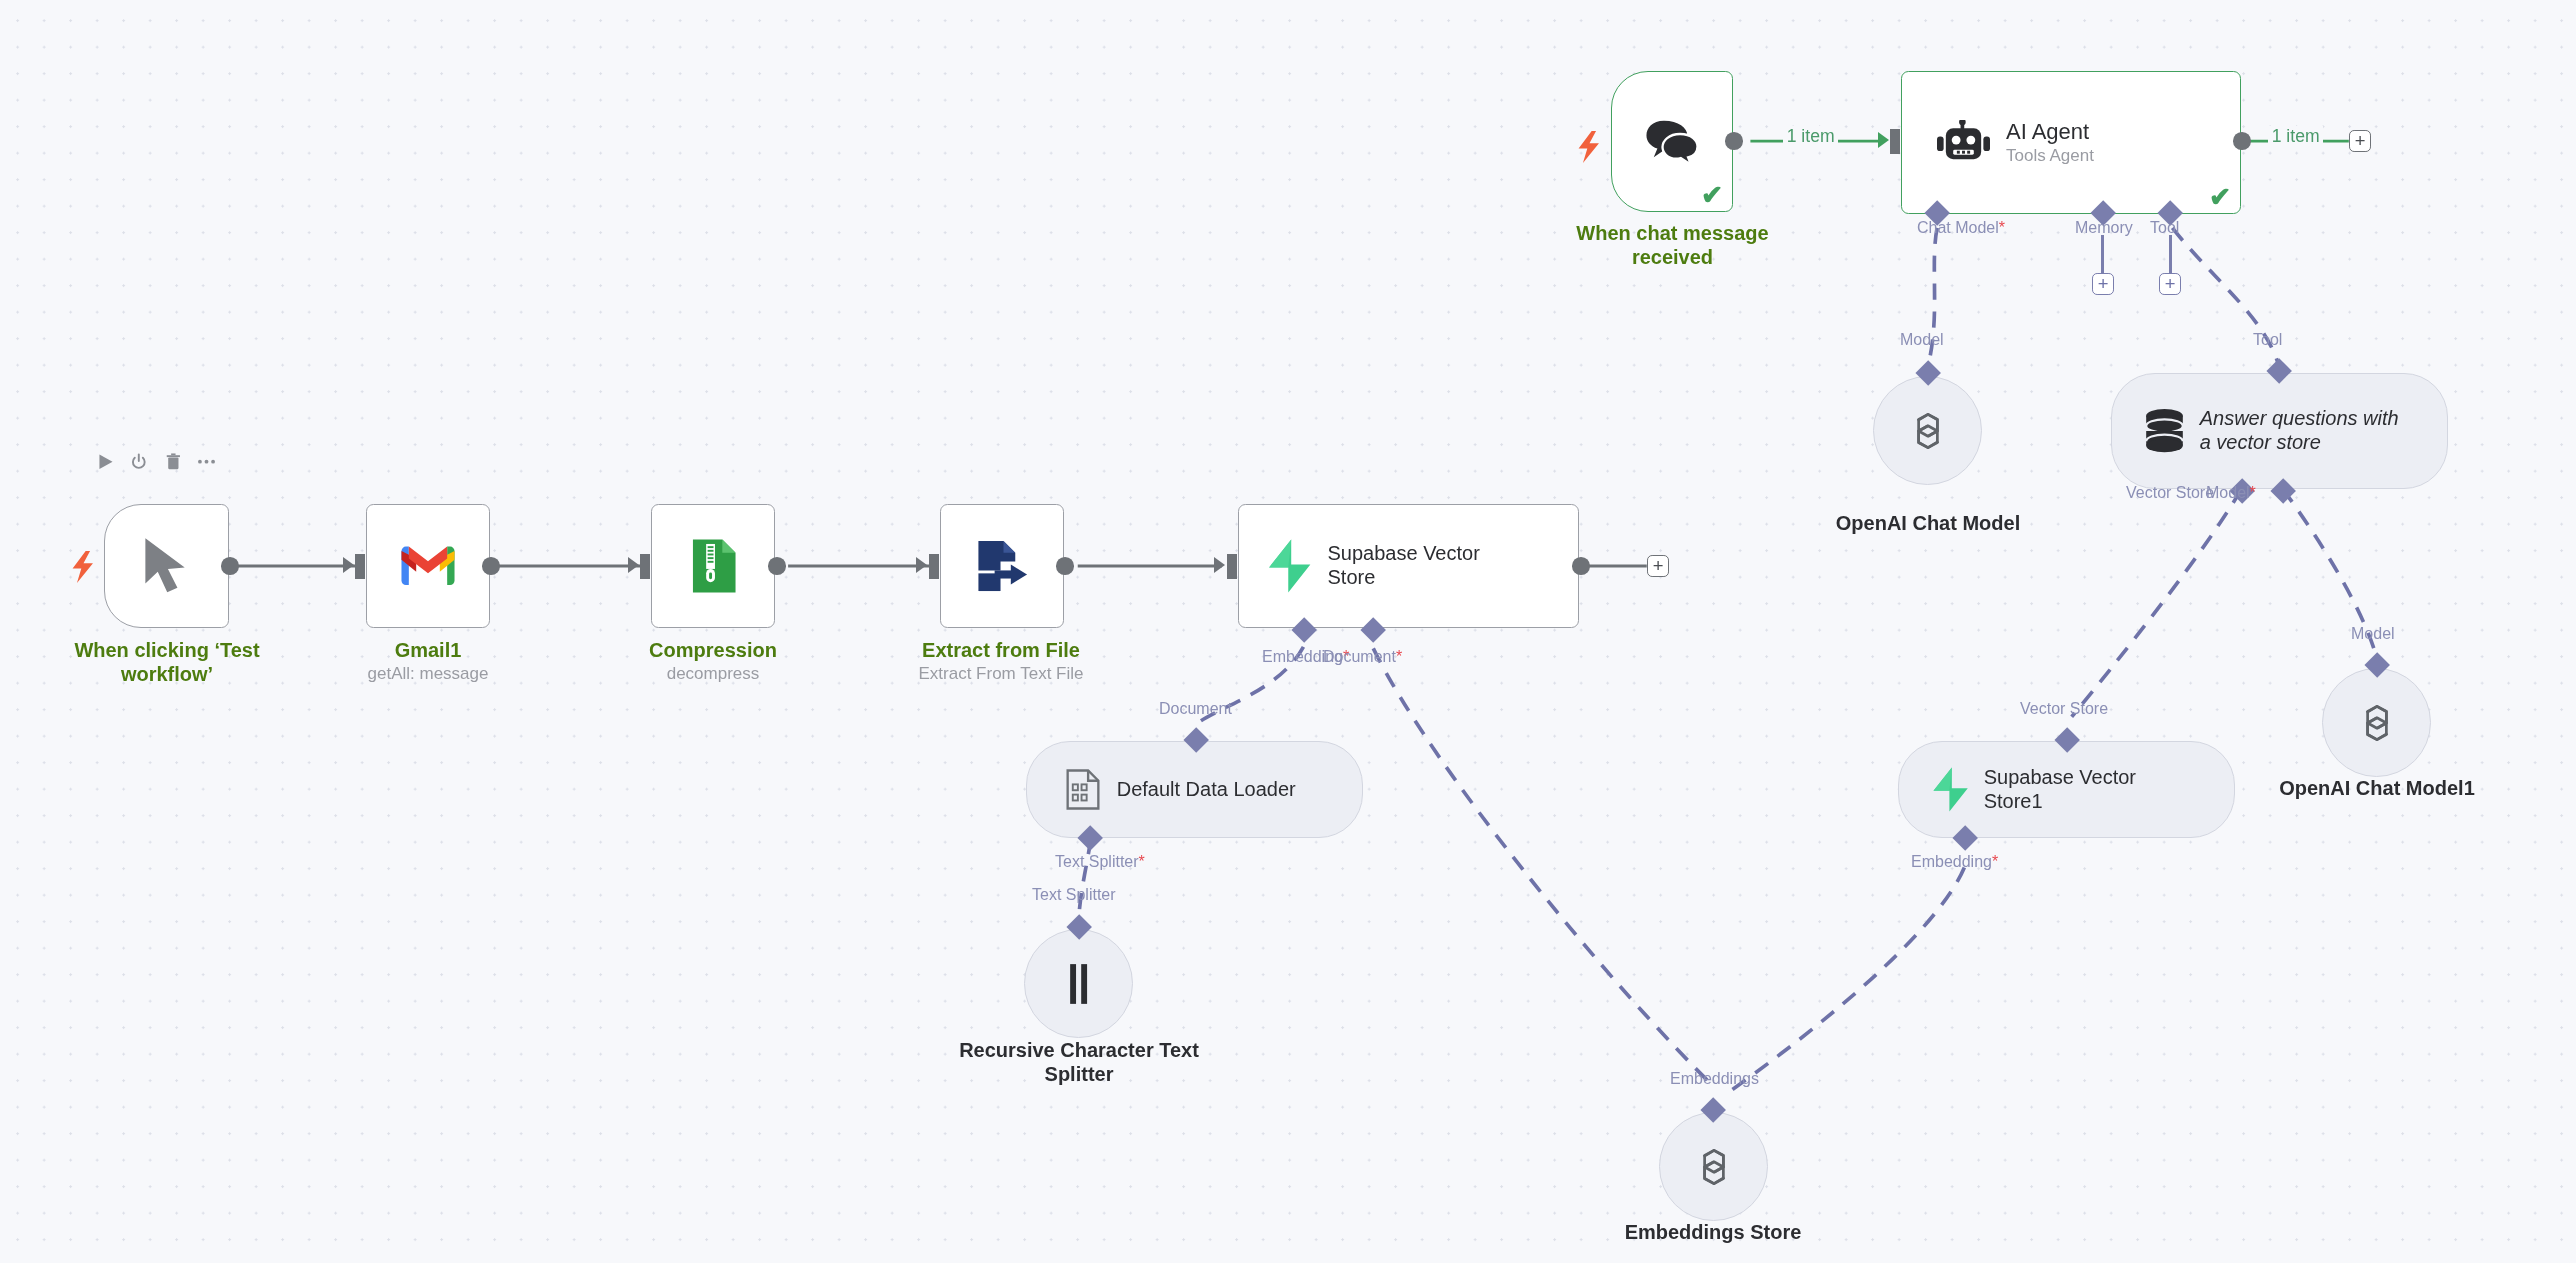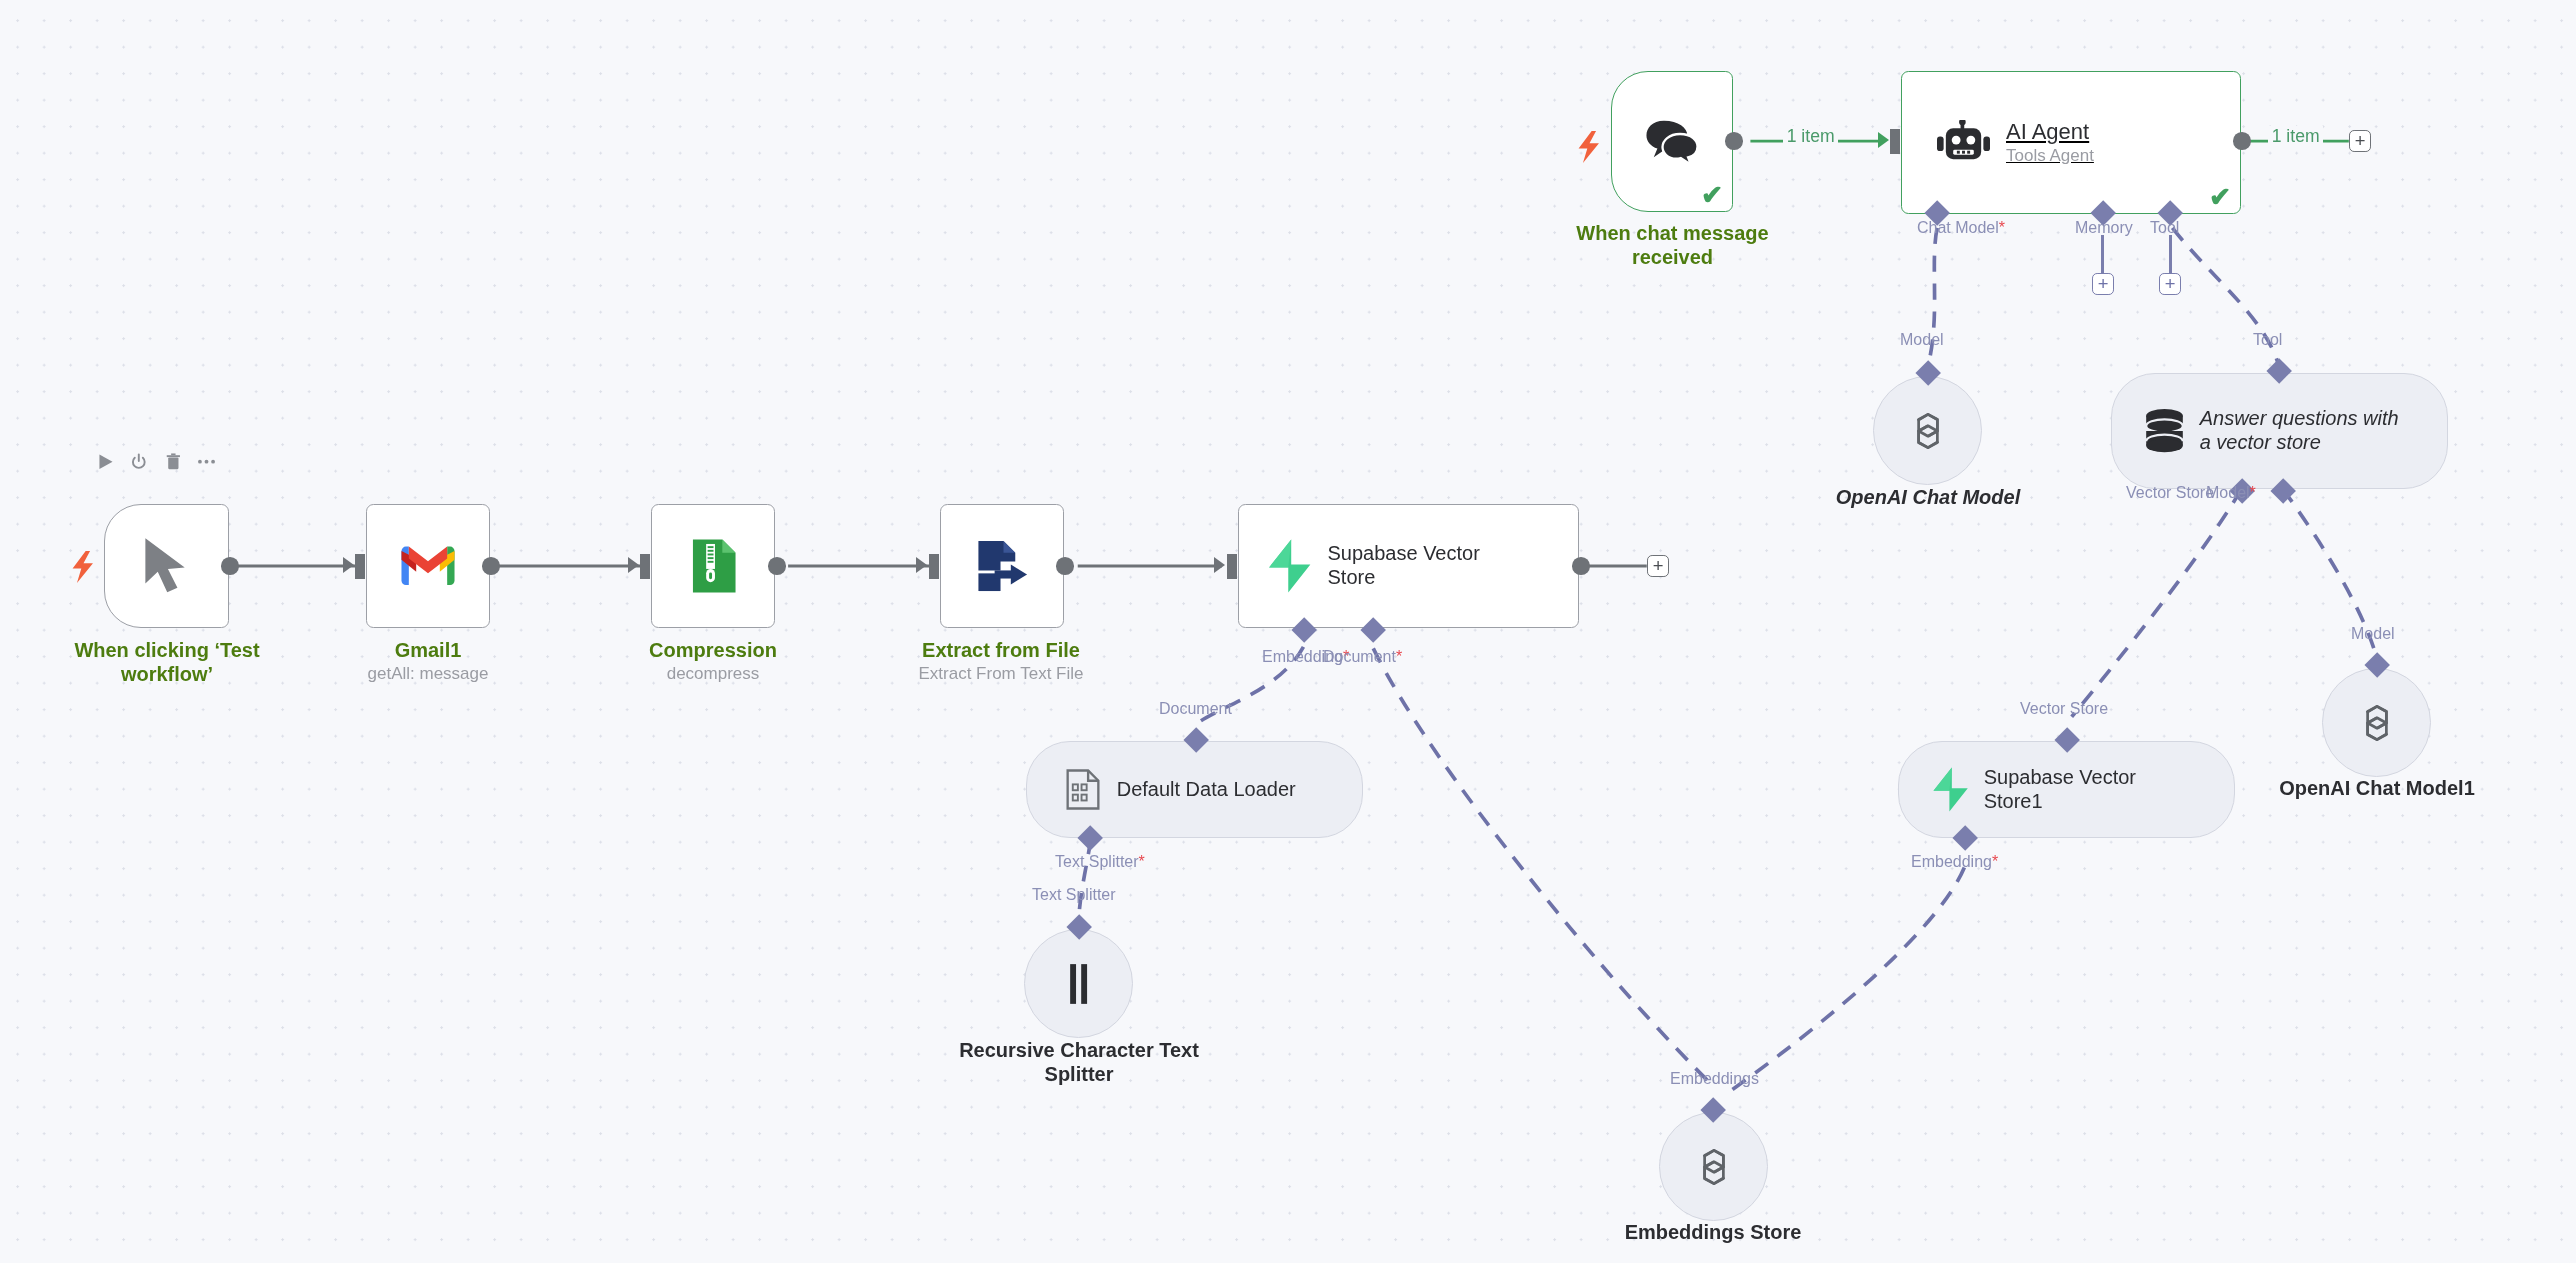--- a/index.html
+++ b/index.html
@@ -23,21 +23,21 @@
   
   .node {
     position: absolute;
     background: #ffffff;
     border: 1.8px solid #9c9fa6;
     border-radius: 7.4px;
     display: flex; align-items: center;
     z-index: 5;
   }
   .node.trigger { border-radius: 37px 7.4px 7.4px 37px; }
-  .node.exec-ok { border-color: #41a05e; text-decoration: underline; }
+  .node.exec-ok { border-color: #41a05e; }
   .node-icon { display: flex; align-items: center; justify-content: center; flex: 0 0 auto; }
   .node-title {
     font-size: 20px; color: #2c2d31; line-height: 1.18;
     margin-left: 16px; font-weight: 400;
   }
   .node-sub { font-size: 17px; color: #9a9ca3; line-height: 1.2; margin-top: 0.7px; }
   .node-caption {
     position: absolute; text-align: center;
     font-size: 20px; font-weight: 700; color: #4d7c0f; line-height: 1.22;
     z-index: 4;
@@ -367,21 +367,21 @@
     <svg width="50" height="50" viewBox="0 0 48 48">
       <g fill="none" stroke="#5f6368" stroke-width="2.6" stroke-linejoin="round">
         <path d="M24 8 L33 13 L33 24 L24 29 L15 24 L15 13 Z"></path>
         <path d="M24 19 L33 24 L33 35 L24 40 L15 35 L15 24 Z"></path>
         <path d="M14 14 L24 8 L33 13 L33 24 L24 29"></path>
         <path d="M34 34 L24 40 L15 35 L15 24 L24 19"></path>
       </g>
     </svg>
   </span>
 </div>
-<div class="sub-caption" style="left:1803px; top:485px; width:250px;font-style:italic;">
+<div class="sub-caption" style="left:1803px; top:511px; width:250px;">
   <span>OpenAI Chat Model</span>
 </div>
 
 <div class="port-label" style="left:2253px; top:331px;">
   <span>Tool</span>
 </div>
 <div class="diamond" style="left:2270px; top:362px;"></div>
 <div class="subnode pill" style="left:2111px; top:373px; width:337px; height:116px; padding-left:32px;font-style:italic;">
   <span class="node-icon">
     <svg width="41" height="46" viewBox="0 0 56 62">

